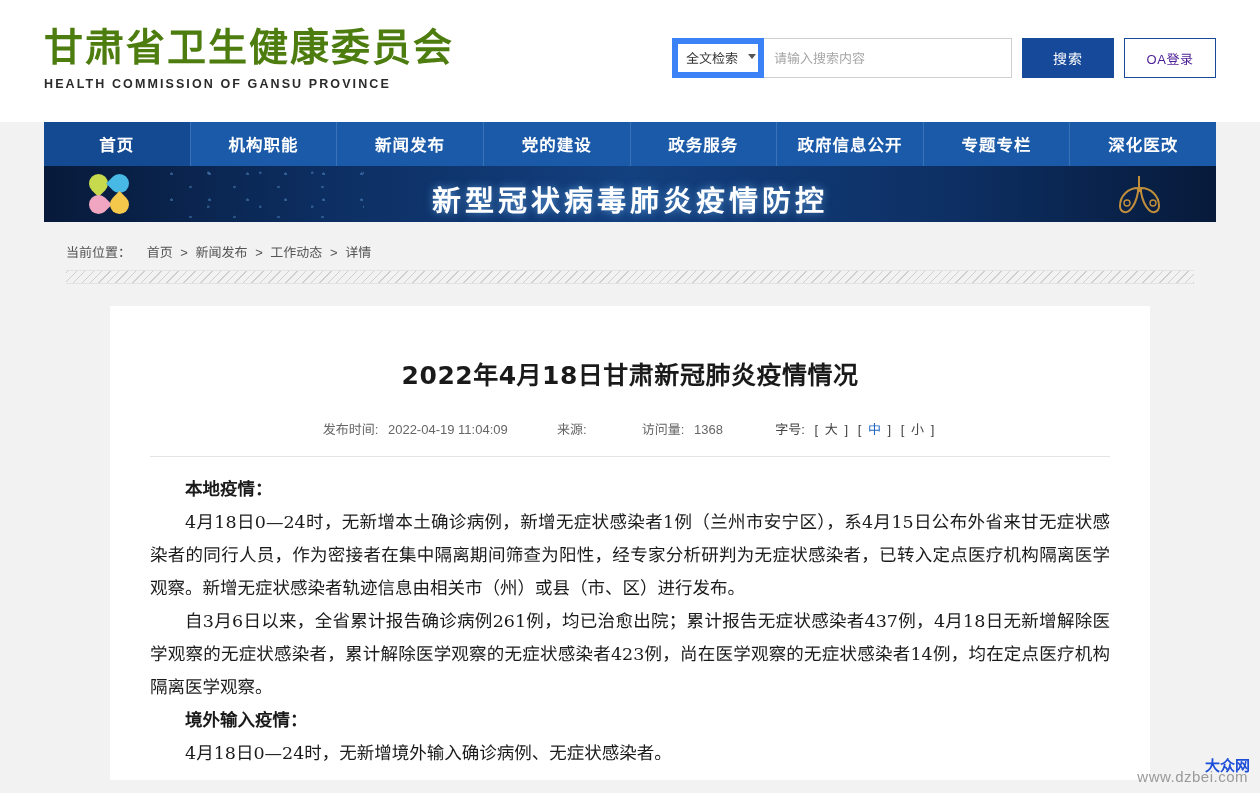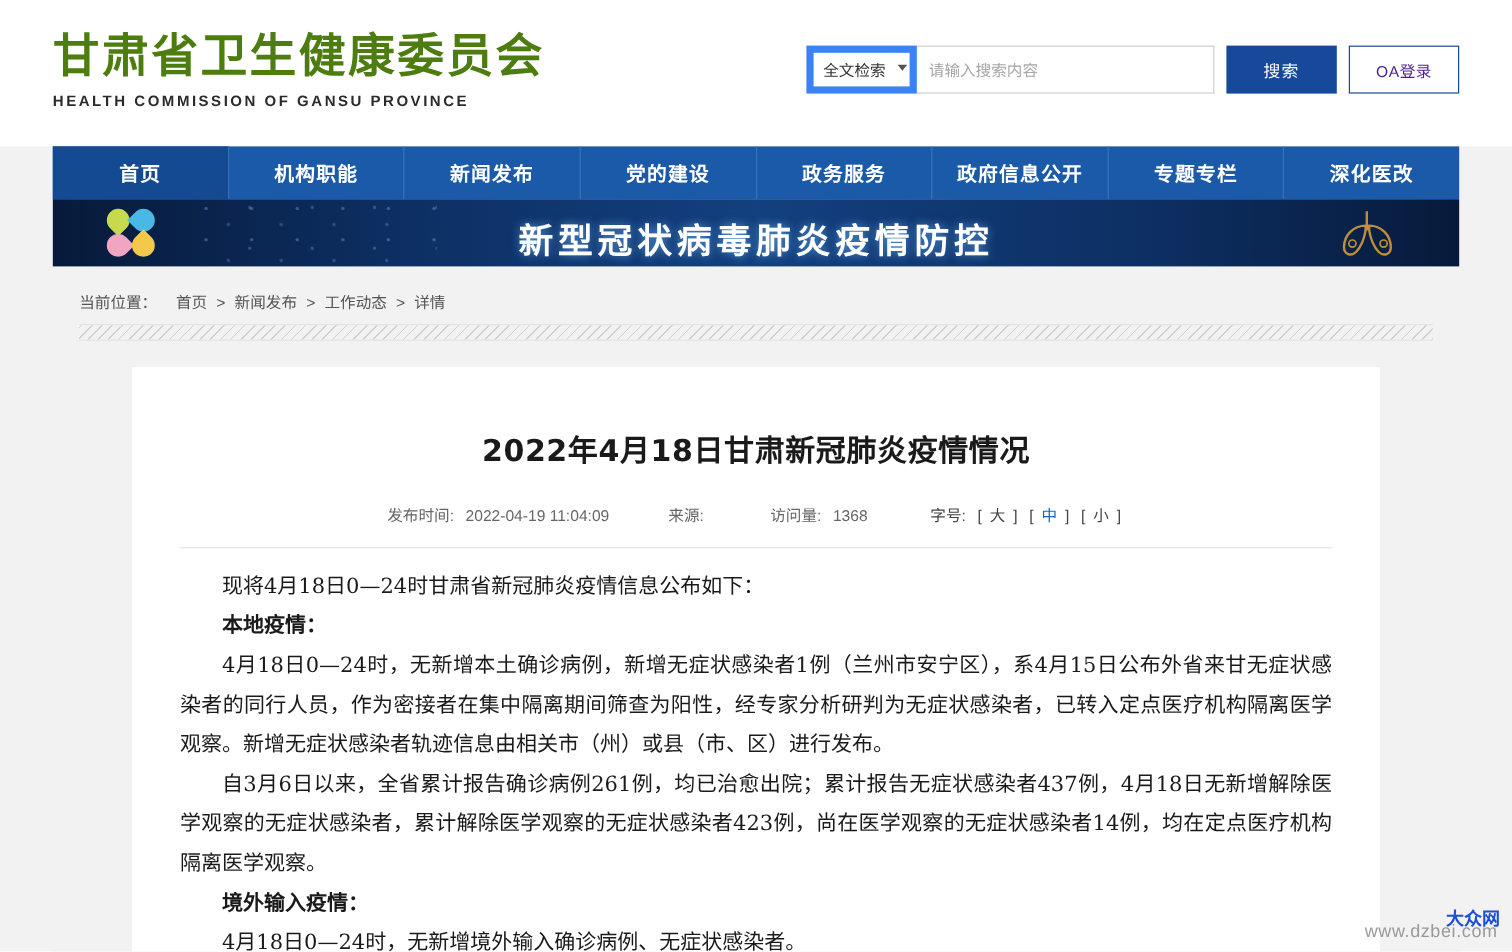--- a/index.html
+++ b/index.html
@@ -355,21 +355,20 @@
           <span>]</span>
           <span>[</span>
           <b>小</b>
           <span>]</span>
         </span>
       </div>
 
       <div class="meta-divider"></div>
 
       <div class="article-body">
-        <p>现将4月18日0—24时甘肃省新冠肺炎疫情信息公布如下：</p>
         <p class="strong-line">本地疫情：</p>
         <p>4月18日0—24时，无新增本土确诊病例，新增无症状感染者1例（兰州市安宁区），系4月15日公布外省来甘无症状感染者的同行人员，作为密接者在集中隔离期间筛查为阳性，经专家分析研判为无症状感染者，已转入定点医疗机构隔离医学观察。新增无症状感染者轨迹信息由相关市（州）或县（市、区）进行发布。</p>
         <p>自3月6日以来，全省累计报告确诊病例261例，均已治愈出院；累计报告无症状感染者437例，4月18日无新增解除医学观察的无症状感染者，累计解除医学观察的无症状感染者423例，尚在医学观察的无症状感染者14例，均在定点医疗机构隔离医学观察。</p>
         <p class="strong-line">境外输入疫情：</p>
         <p>4月18日0—24时，无新增境外输入确诊病例、无症状感染者。</p>
       </div>
     </div>
   </div>
 
   <div class="wm-big">大众网</div>

